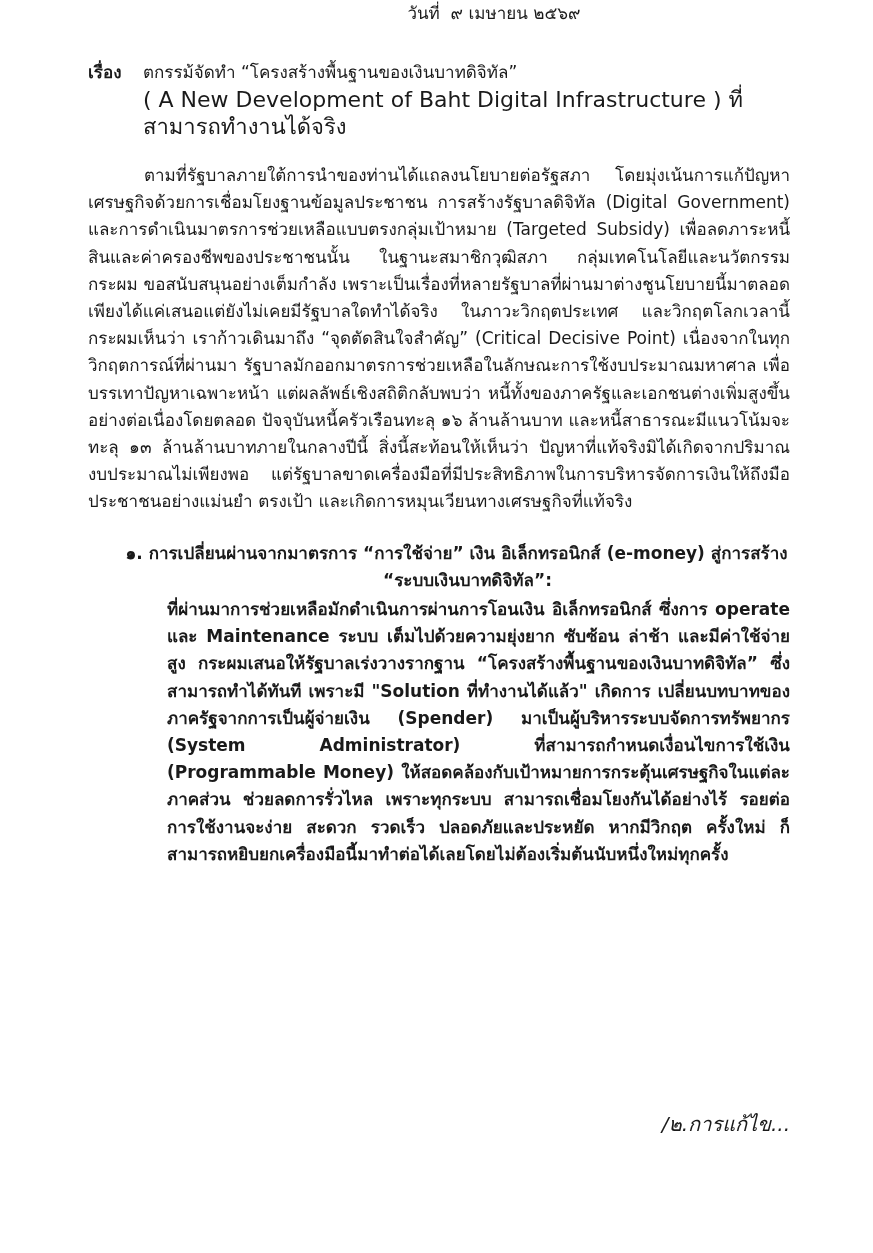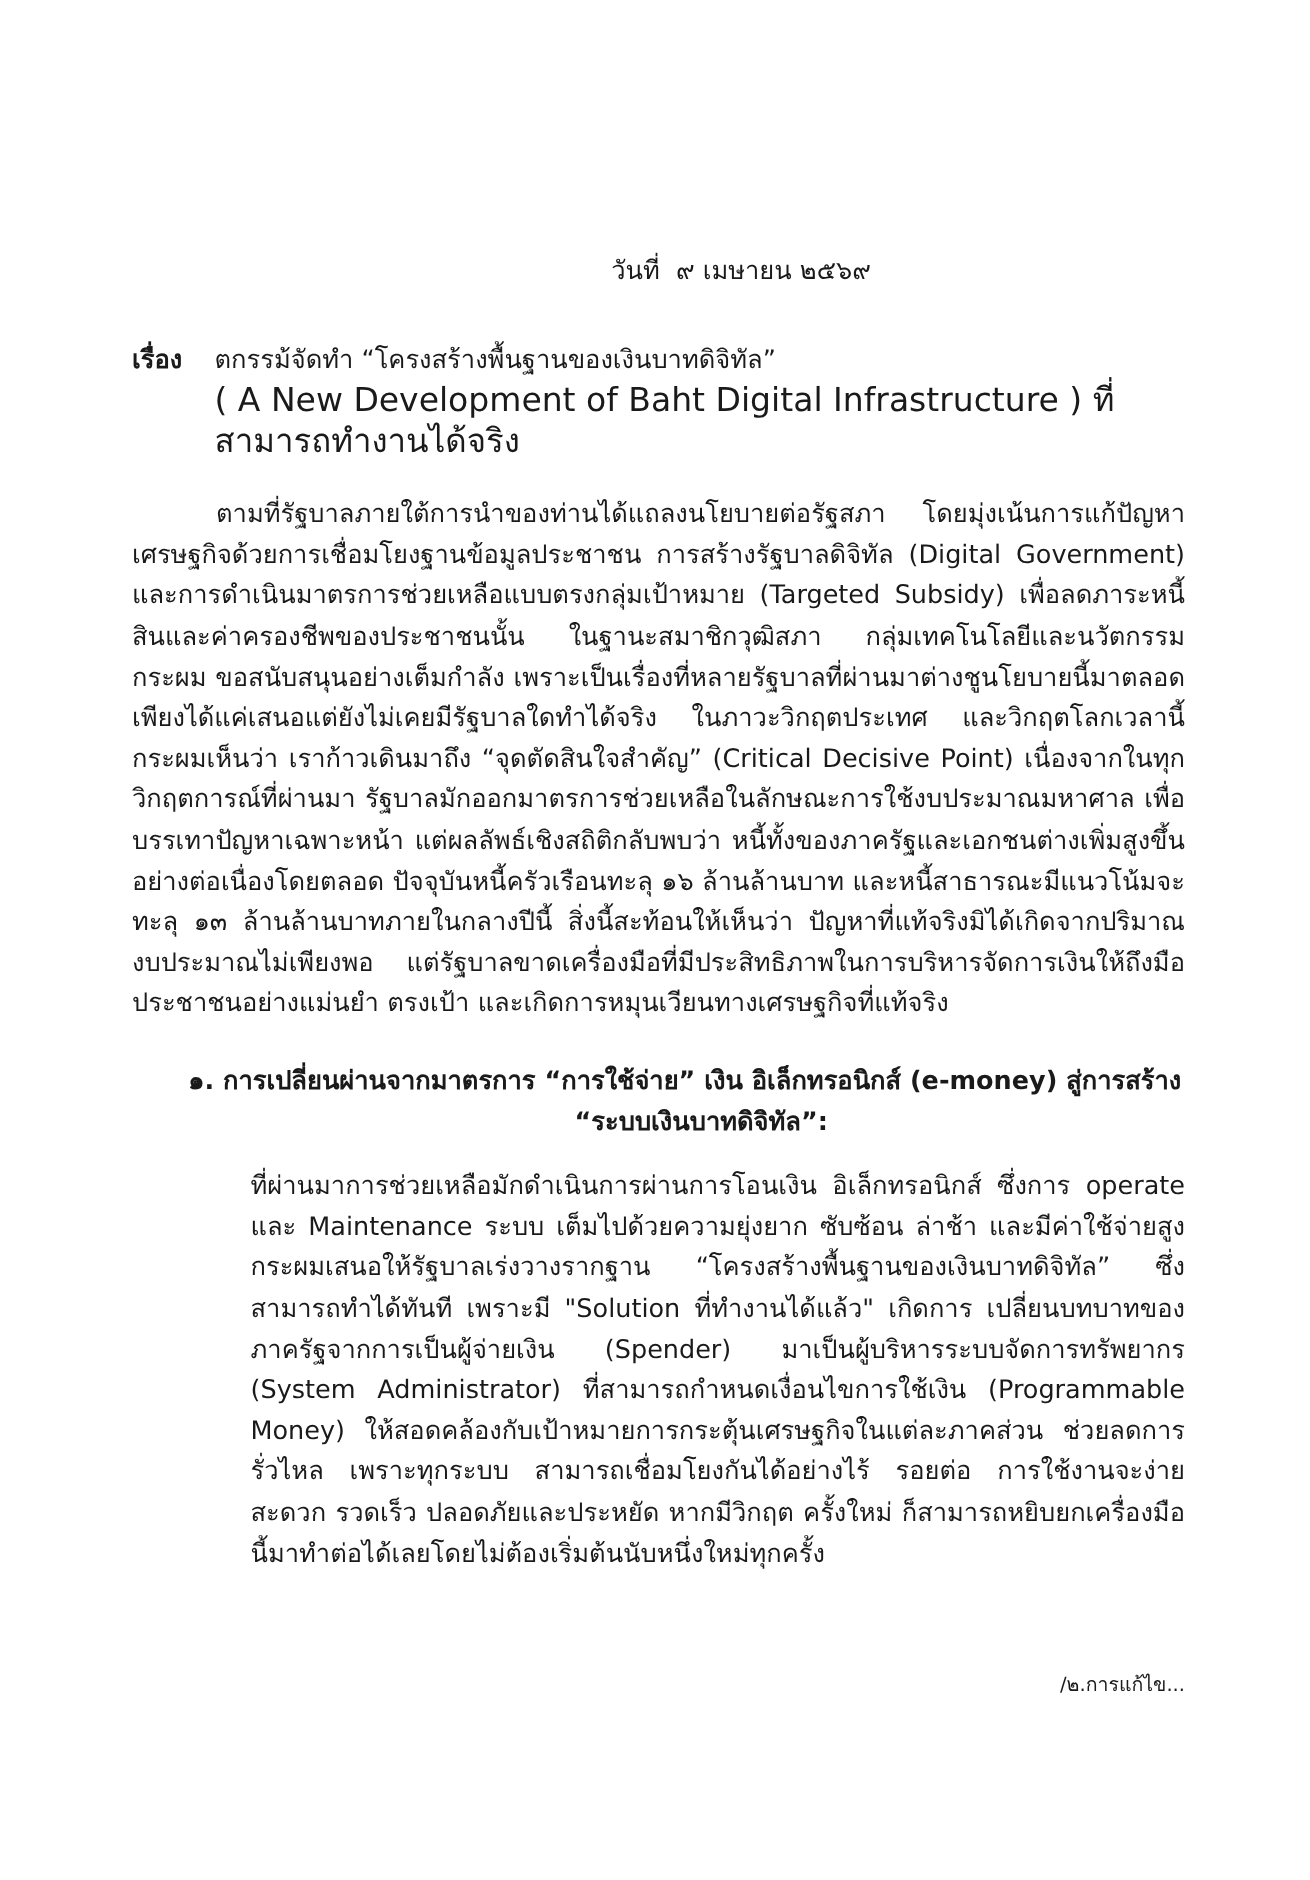--- a/index.html
+++ b/index.html
@@ -23,21 +23,20 @@
   }
   .content {
     position: absolute;
     left: 88px;
     top: 0;
     width: 702px;
   }
 
   
   .date-line {
-    margin-top: 168px;
     text-align: center;
     font-size: 17px;
     line-height: 27px;
     padding-left: 110px;
     white-space: pre;
   }
 
   
   .field-row {
     display: flex;
@@ -78,34 +77,36 @@
   }
   .section-heading {
     font-size: 17px;
     line-height: 27.2px;
     font-weight: bold;
     padding-left: 57px;
     text-indent: -22px;
     text-align: center;
   }
   .section-body {
-    margin-top: 16px;
+    margin-top: 2px;
     padding-left: 79px;
     font-size: 17px;
     line-height: 27.2px;
     text-align: justify;
     text-justify: inter-word;
+    font-weight: bold;
   }
 
   
   .footer-note {
     position: absolute;
     right: 83px;
     top: 1112px;
-    font-size: 13px;
+    font-size: 20px;
+    font-style: italic;
     line-height: 24px;
     white-space: pre;
   }
 </style>
 </head>
 <body>
 
 <div class="page">
 
   <div class="content">

